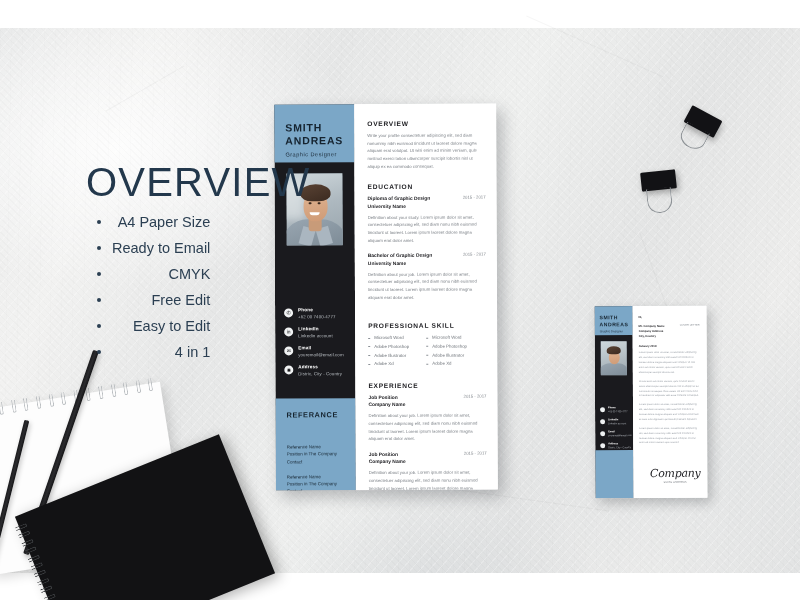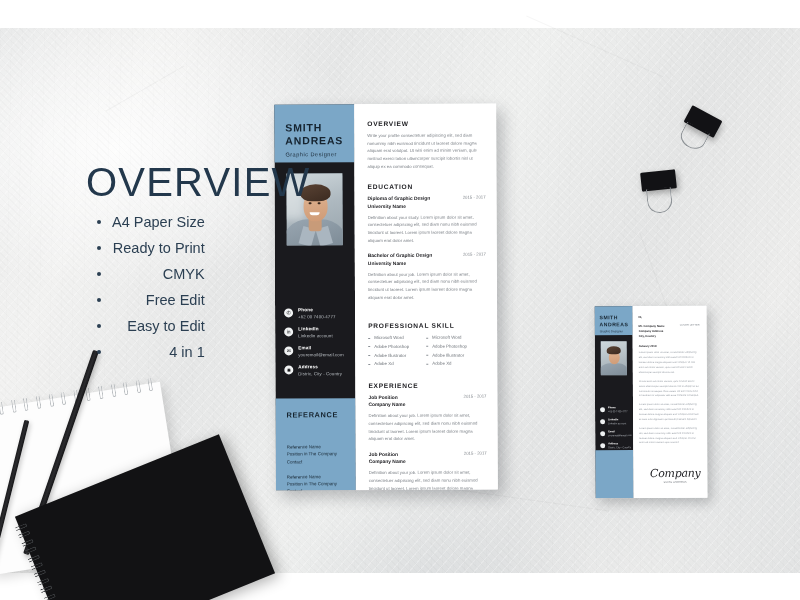--- a/index.html
+++ b/index.html
@@ -205,21 +205,21 @@
     <div class="scuff" style="left:600px;top:260px;width:120px;height:1px;transform:rotate(70deg);"></div>
     <div class="scuff" style="left:430px;top:470px;width:180px;height:1px;transform:rotate(8deg);"></div>
     <div class="scuff" style="left:100px;top:60px;width:90px;height:1px;transform:rotate(-30deg);"></div>
   </div>
 
 
   <div id="feature-title">OVERVIEW</div>
 
   <ul id="feature-list">
     <li>A4 Paper Size</li>
-    <li>Ready to Print</li>
+    <li>Ready to Email</li>
     <li>CMYK</li>
     <li>Free Edit</li>
     <li>Easy to Edit</li>
     <li>4 in 1</li>
   </ul>
 
   <div id="resume-page">
 
     <div class="r-left">
       <div class="r-name-block">

